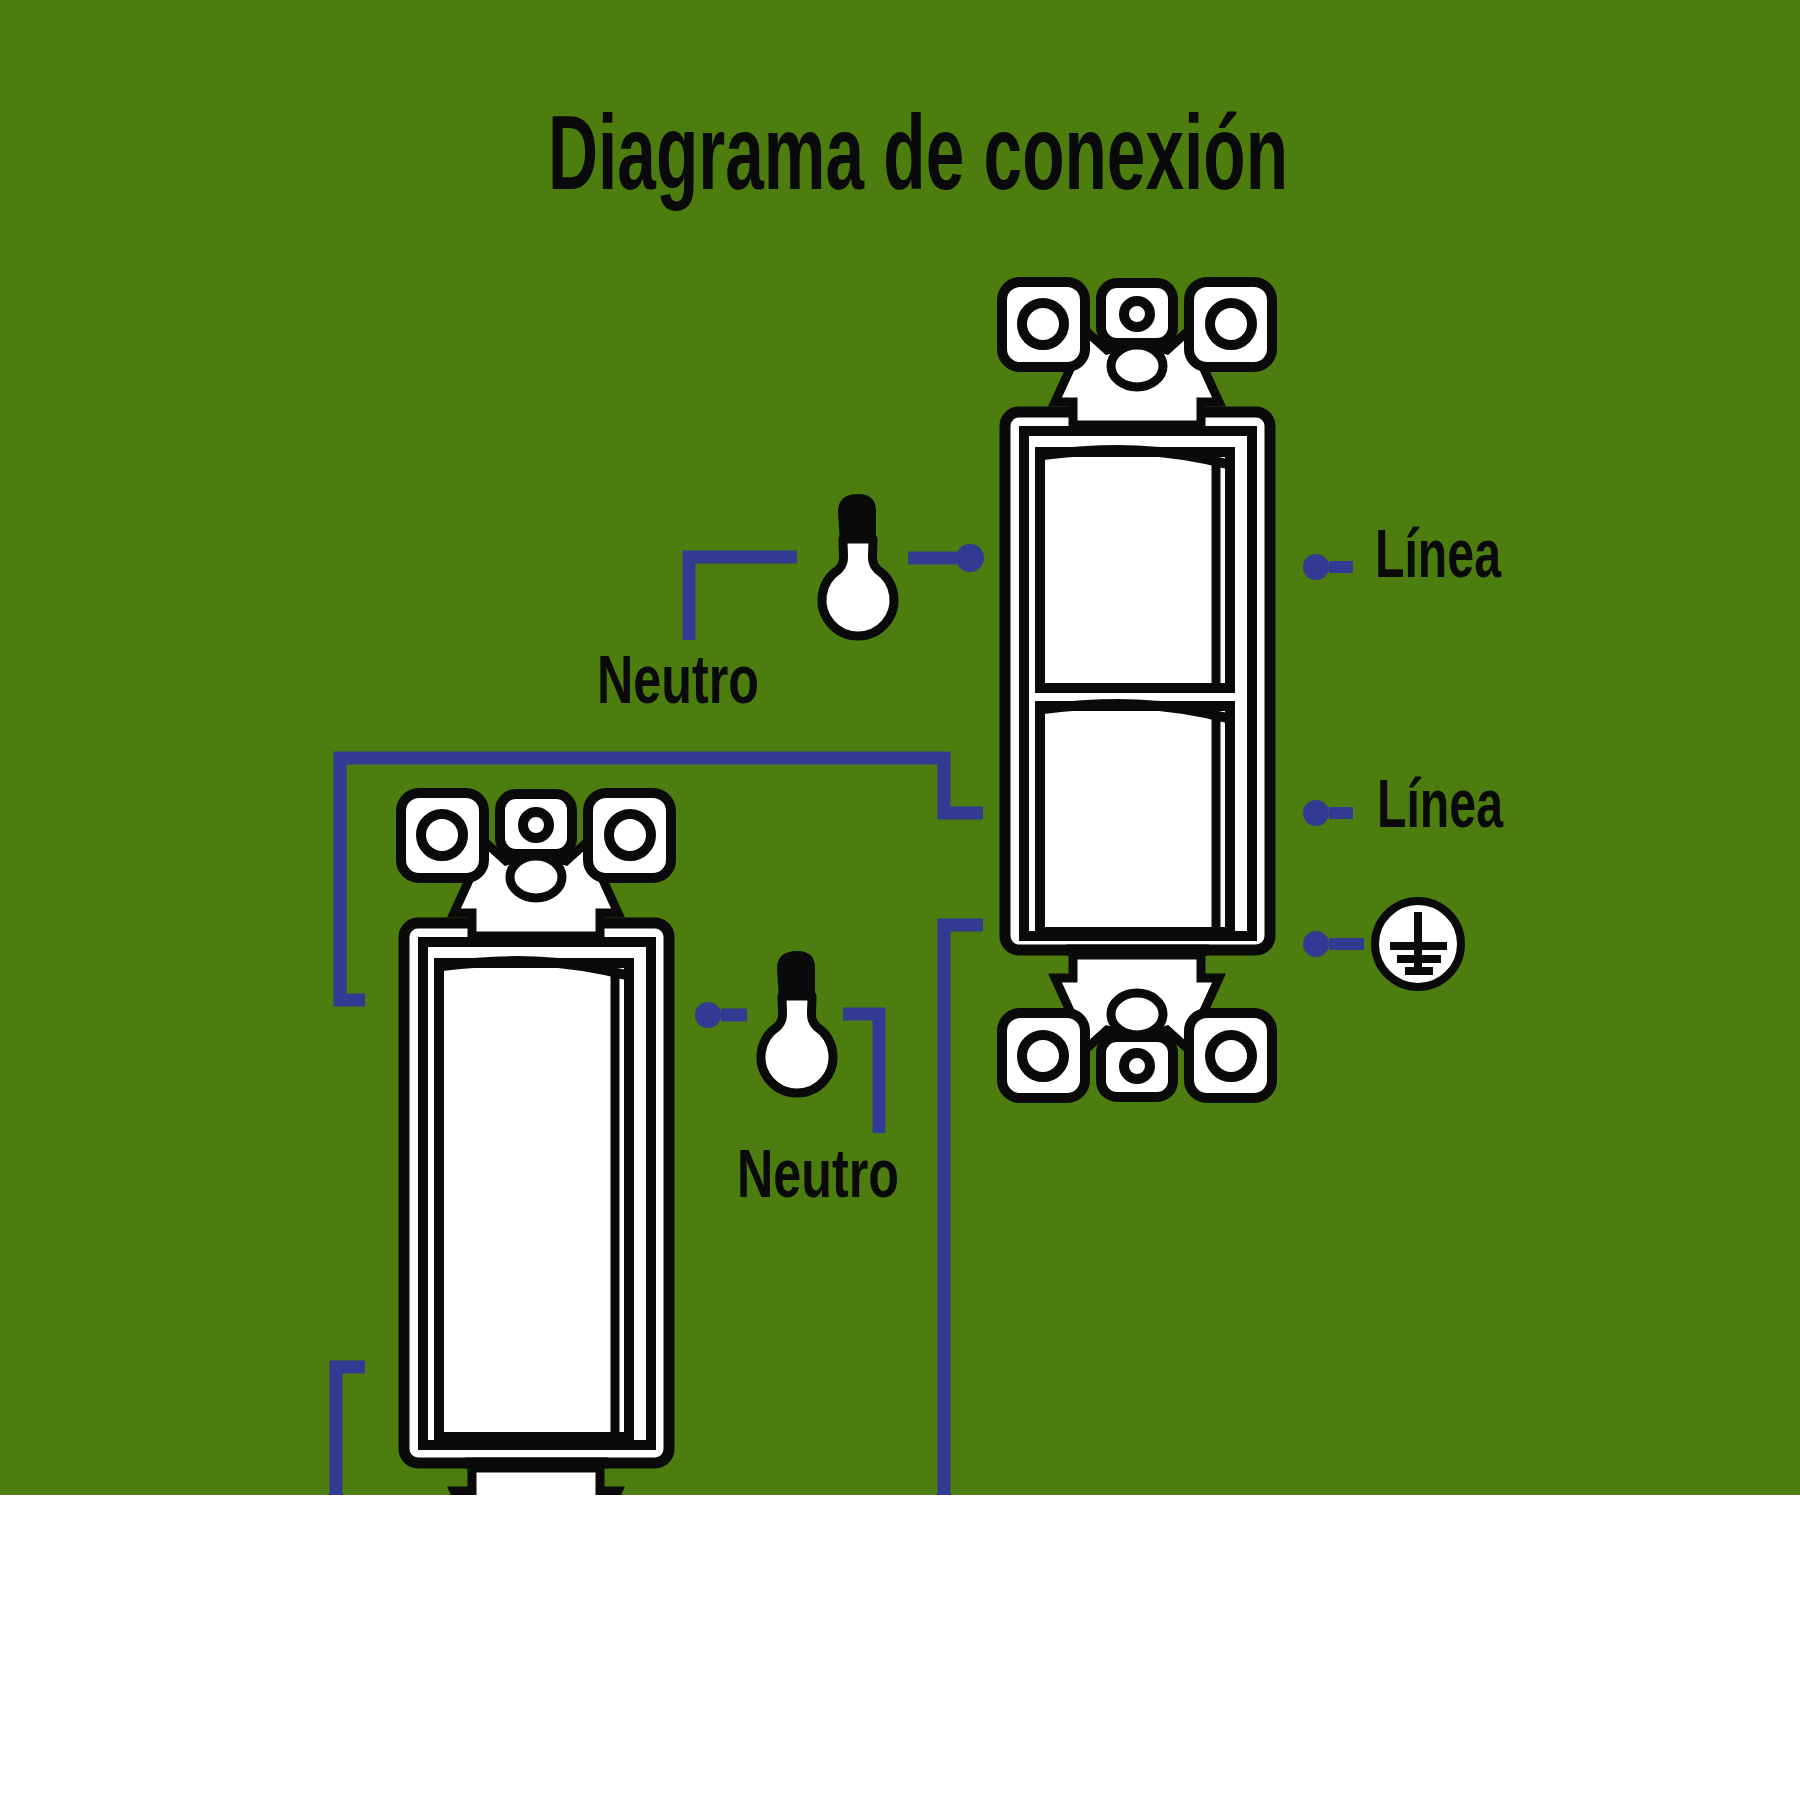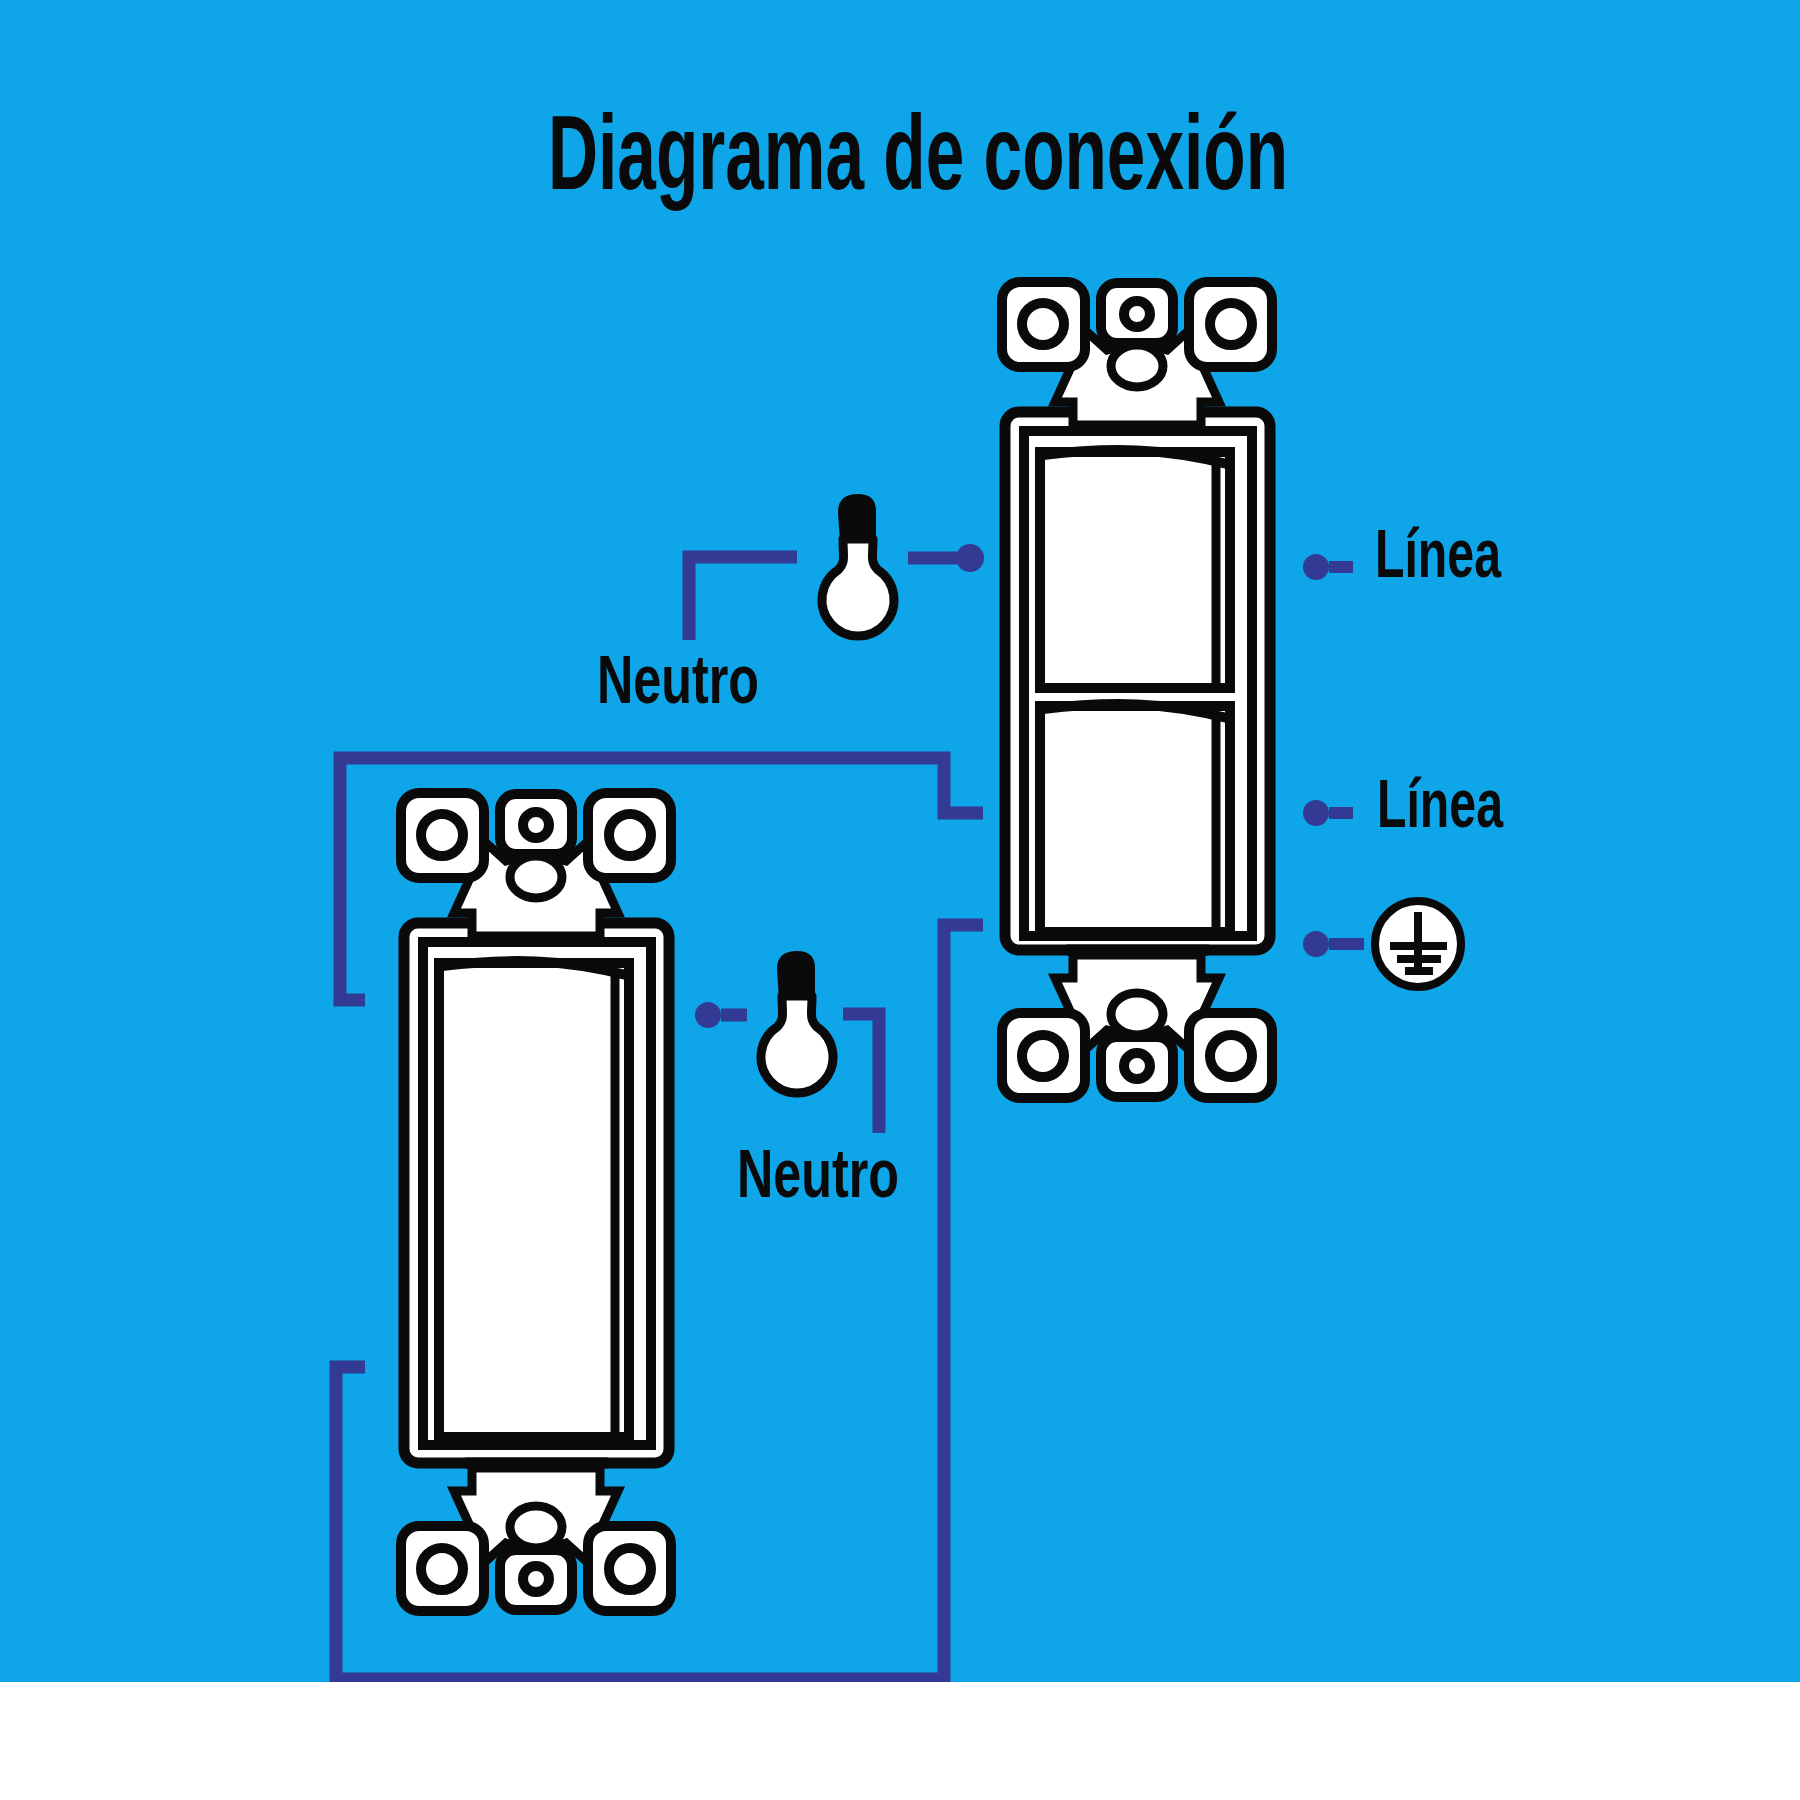--- a/index.html
+++ b/index.html
@@ -1,16 +1,16 @@
 <!DOCTYPE html>
 <html><head>
 <meta charset="utf-8">
 <style>
   html,body{margin:0;padding:0;background:#ffffff;}
-  .stage{width:1800px;height:1682px;position:relative;background:#0ea5e9;}
+  .stage{width:1800px;height:1495px;position:relative;background:#4d7c0f;}
   svg{display:block;}
   text{font-family:"Liberation Sans","DejaVu Sans",sans-serif;font-weight:bold;fill:#0a0a0a;}
 </style>
 </head>
 <body>
 
 <div class="stage">
 <svg width="1800" height="1800" viewBox="0 0 1800 1800">
   <defs>
 

